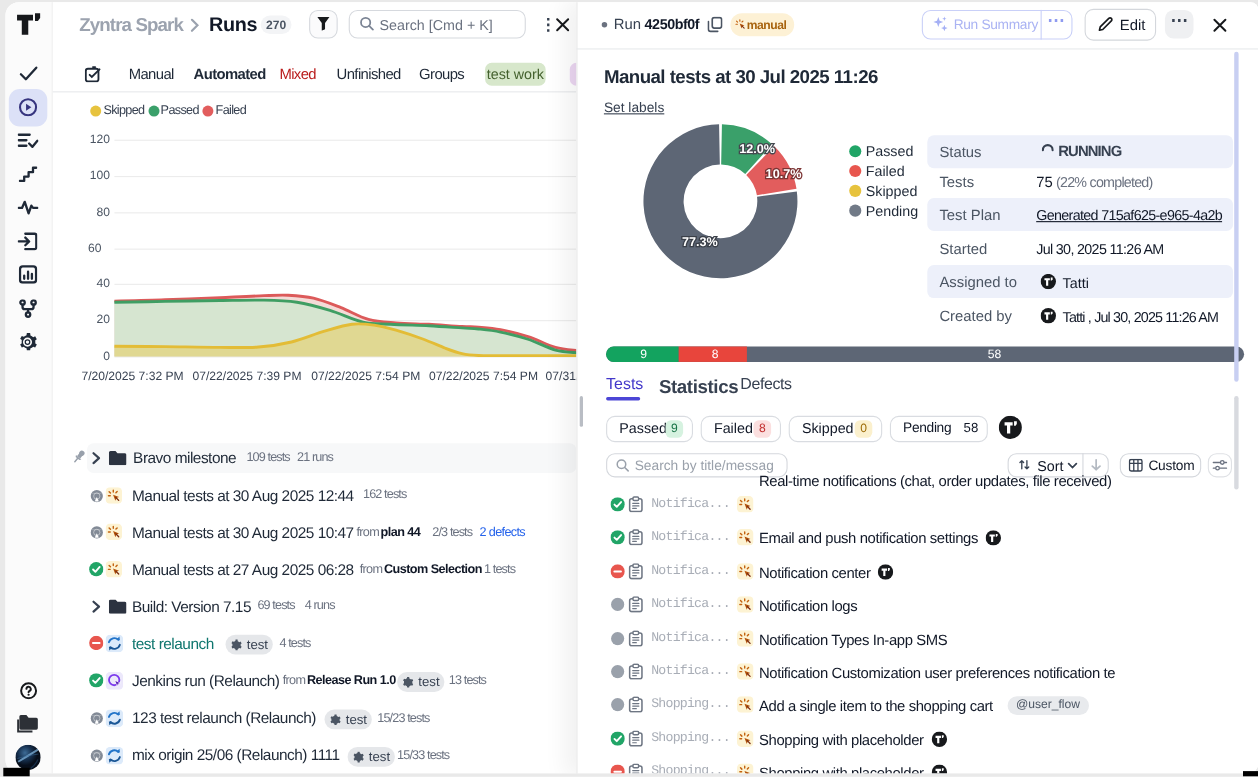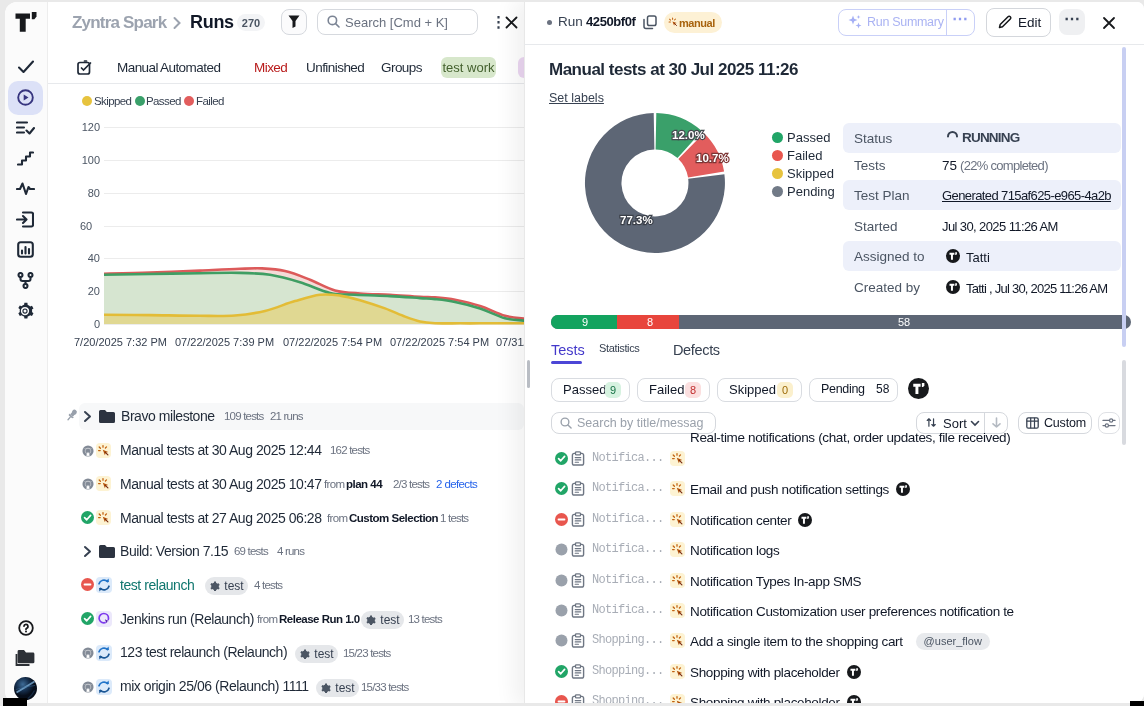--- a/index.html
+++ b/index.html
@@ -93,21 +93,21 @@
         <div class="txt" style="left:345px;top:15px;font-size:13px;color:#6b7280;font-weight:400;">Search [Cmd + K]</div>
 <div class="txt" style="left:491px;top:13px;font-size:15px;color:#374151;font-weight:700;">⋮</div>
 <svg class="abs" style="left:505px;top:16px" width="13" height="13" viewBox="0 0 13 13">
           <path d="M1.5 1.5 L11.5 11.5 M11.5 1.5 L1.5 11.5" stroke="#17191c" stroke-width="1.8" stroke-linecap="round"></path>
         </svg>
         <svg class="abs" style="left:77px;top:60px" width="15" height="15" viewBox="0 0 15 15">
           <rect x="1" y="2.5" width="11.5" height="11.5" rx="2" stroke="#1f2937" stroke-width="1.7" fill="none"></rect>
           <path d="M4.5 8 l2 2 L13.5 3 M9.5 1 h-2" stroke="#1f2937" stroke-width="1.7" fill="none" stroke-linecap="round"></path>
         </svg>
         <div class="txt" style="left:117px;top:60px;font-size:13.5px;color:#1f2937;font-weight:400;letter-spacing:-0.55px">Manual</div>
-<div class="txt" style="left:160px;top:60px;font-size:13.5px;color:#1f2937;font-weight:400;letter-spacing:-0.55px">Automated</div>
+<div class="txt" style="left:176px;top:60px;font-size:13.5px;color:#1f2937;font-weight:700;letter-spacing:-0.55px">Automated</div>
 <div class="txt" style="left:254px;top:60px;font-size:13.5px;color:#b91c1c;font-weight:400;letter-spacing:-0.55px">Mixed</div>
 <div class="txt" style="left:306px;top:60px;font-size:13.5px;color:#1f2937;font-weight:400;letter-spacing:-0.55px">Unfinished</div>
 <div class="txt" style="left:381px;top:60px;font-size:13.5px;color:#1f2937;font-weight:400;letter-spacing:-0.55px">Groups</div>
 <div class="chip" style="left:441px;top:57px;width:55px;height:21px;border-radius:6px;background:#d7e7cb;color:#44612e;font-size:13px;justify-content:center">test work</div>
 <div class="abs" style="left:518px;top:57px;width:10px;height:21px;border-radius:6px 0 0 6px;background:#ecd7f2"></div>
 <div class="abs" style="left:48px;top:83px;width:476px;height:1px;background:#e7e9ec"></div>
 <div class="abs" style="left:82px;top:96px;width:10px;height:10px;border-radius:5px;background:#e7c33e"></div>
 <div class="txt" style="left:94px;top:95px;font-size:11.5px;color:#374151;font-weight:400;letter-spacing:-0.6px">Skipped</div>
 <div class="abs" style="left:135px;top:96px;width:10px;height:10px;border-radius:5px;background:#3aa06a"></div>
 <div class="txt" style="left:146px;top:95px;font-size:11.5px;color:#374151;font-weight:400;letter-spacing:-0.6px">Passed</div>
@@ -375,21 +375,21 @@
         </svg>
         <div class="txt" style="left:966px;top:281px;font-size:13px;color:#111827;font-weight:400;letter-spacing:-0.75px">Tatti , Jul 30, 2025 11:26 AM</div>
 <div class="abs" style="left:551px;top:315px;width:580px;height:14px;border-radius:7px;background:#5d6675;overflow:hidden"></div>
 <div class="abs" style="left:551px;top:315px;width:66px;height:14px;border-radius:7px 0 0 7px;background:#13a35f"></div>
 <div class="abs" style="left:617px;top:315px;width:62px;height:14px;background:#e8453c"></div>
 <div class="txt" style="left:582px;top:316px;font-size:11px;color:#fff;font-weight:400;">9</div>
 <div class="txt" style="left:647px;top:316px;font-size:11px;color:#fff;font-weight:400;">8</div>
 <div class="txt" style="left:898px;top:316px;font-size:11px;color:#fff;font-weight:400;">58</div>
 <div class="txt" style="left:551px;top:342px;font-size:14.5px;color:#4338ca;font-weight:500;">Tests</div>
 <div class="abs" style="left:551px;top:361px;width:31px;height:2.5px;background:#4c46d6;border-radius:2px"></div>
-<div class="txt" style="left:599px;top:342px;font-size:11px;color:#374151;font-weight:400;letter-spacing:-0.35px">Statistics</div>
+<div class="txt" style="left:599px;top:342px;font-size:17px;color:#374151;font-weight:700;letter-spacing:-0.35px">Statistics</div>
 <div class="txt" style="left:673px;top:342px;font-size:14.5px;color:#374151;font-weight:400;letter-spacing:-0.35px">Defects</div>
 <div class="abs" style="left:551px;top:378px;width:79px;height:24px;border:1px solid #d9dce1;border-radius:8px;background:#fff"></div>
 <div class="txt" style="left:563px;top:382px;font-size:13px;color:#111827;font-weight:400;">Passed</div>
 <div class="chip" style="left:605px;top:382px;width:16px;height:16px;border-radius:5px;background:#d6f2e0;color:#177245;font-size:11px;justify-content:center">9</div>
 <div class="abs" style="left:637px;top:378px;width:73px;height:24px;border:1px solid #d9dce1;border-radius:8px;background:#fff"></div>
 <div class="txt" style="left:649px;top:382px;font-size:13px;color:#111827;font-weight:400;">Failed</div>
 <div class="chip" style="left:685px;top:382px;width:16px;height:16px;border-radius:5px;background:#fbdfdf;color:#c22f2f;font-size:11px;justify-content:center">8</div>
 <div class="abs" style="left:717px;top:378px;width:85px;height:24px;border:1px solid #d9dce1;border-radius:8px;background:#fff"></div>
 <div class="txt" style="left:729px;top:382px;font-size:13px;color:#111827;font-weight:400;">Skipped</div>
 <div class="chip" style="left:777px;top:382px;width:16px;height:16px;border-radius:5px;background:#fbf0cd;color:#9c6a06;font-size:11px;justify-content:center">0</div>

